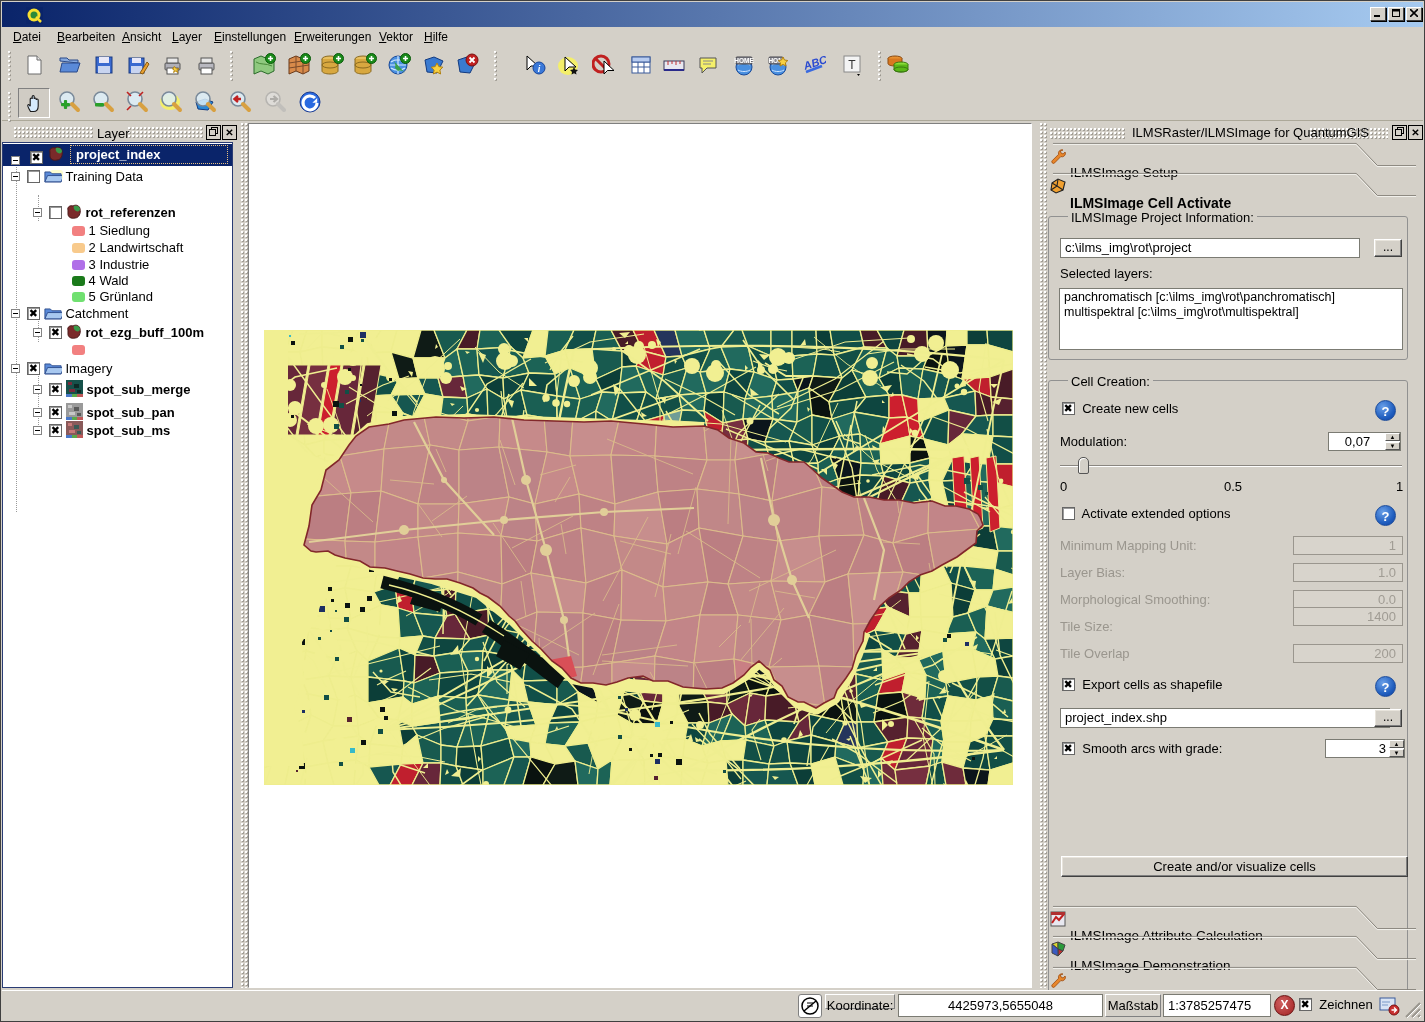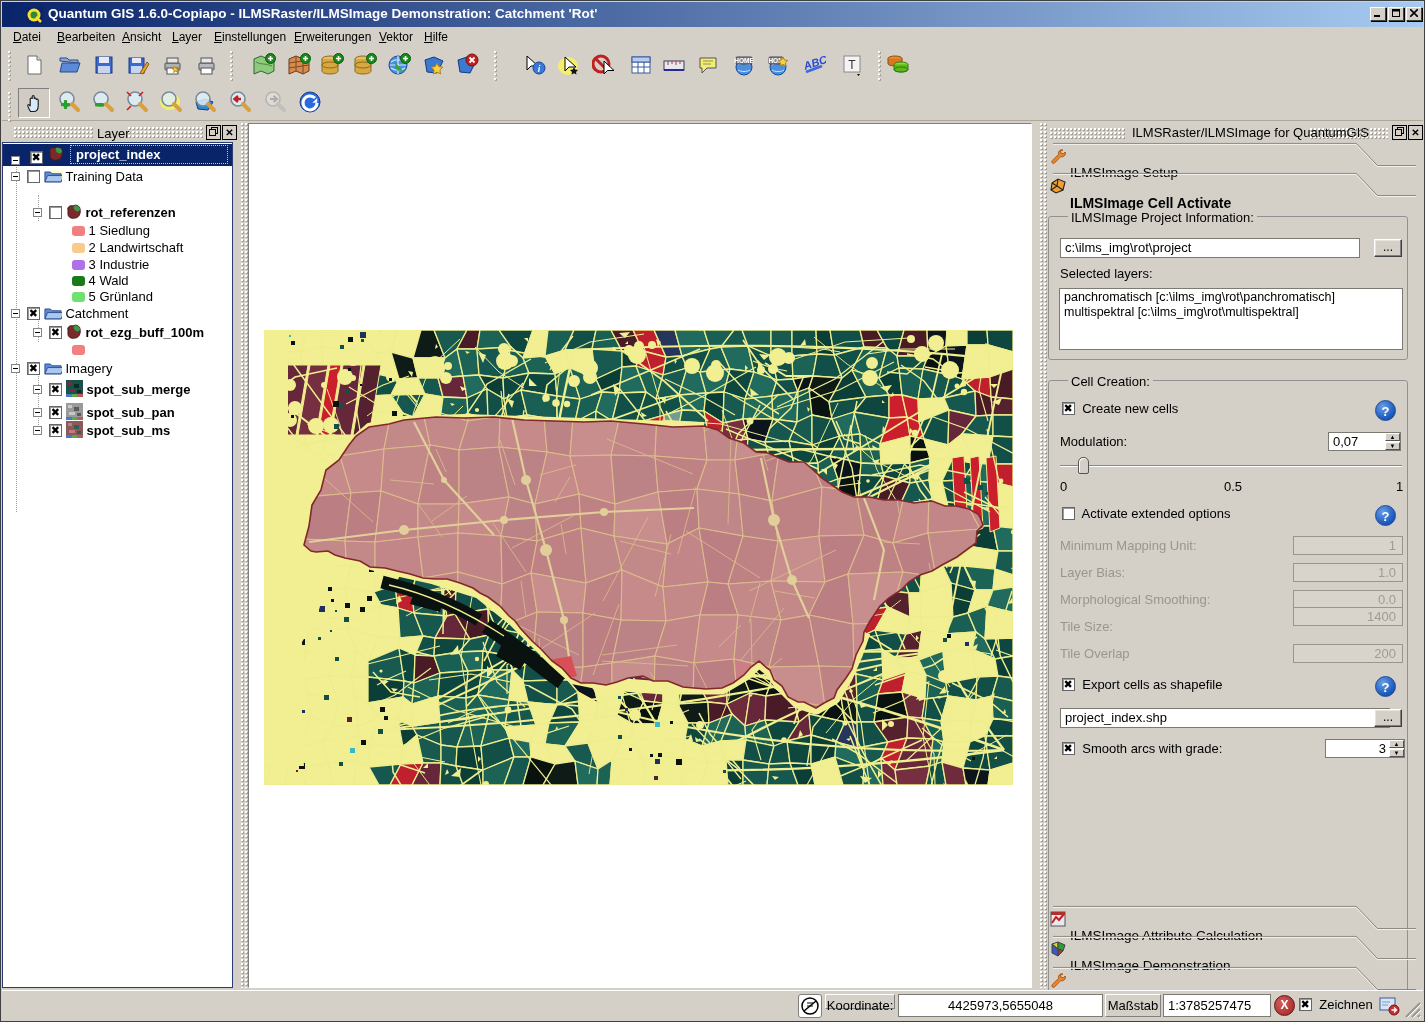--- a/index.html
+++ b/index.html
@@ -39,21 +39,20 @@
 </style></head>
 <body>
 <div class="abs" style="left:0;top:0;width:1425px;height:1022px;border:2px solid #d4d0c8;outline:1px solid #404040;outline-offset:-1px;"></div>
 <div class="abs titlebar">
 <svg class="abs" style="left:24px;top:5px" width="17" height="17" viewBox="0 0 17 17">
       <rect width="17" height="17" fill="#0a246a"></rect>
       <circle cx="8" cy="8" r="6.5" fill="#f8e030"></circle>
       <circle cx="8" cy="8" r="3.5" fill="#2a8a3a"></circle>
       <path d="M10 10 L15 15" stroke="#f8e030" stroke-width="2.5"></path>
     </svg>
-<div class="titletext">Quantum GIS 1.6.0-Copiapo - ILMSRaster/ILMSImage Demonstration: Catchment 'Rot'</div>
 <div class="winbtn" style="left:1368px;"><svg width="8" height="8" viewBox="0 0 8 8">
         <rect y="6" width="6" height="2" fill="#000"></rect>
       </svg></div>
 <div class="winbtn" style="left:1386px;"><svg width="8" height="8" viewBox="0 0 8 8">
         <rect x="0.5" y="0.5" width="7" height="7" fill="none" stroke="#000"></rect>
         <rect x="0.5" y="0.5" width="7" height="2" fill="#000"></rect>
       </svg></div>
 <div class="winbtn" style="left:1404px;"><svg width="8" height="8" viewBox="0 0 8 8">
         <path d="M0 0 L8 8 M8 0 L0 8" stroke="#000" stroke-width="1.6"></path>
       </svg></div>
@@ -2035,21 +2034,21 @@
     <div class="glabel" style="left:22px;top:87px">ILMSImage Project Information:</div>
     <div class="inp2" style="left:14px;top:115px;width:300px;height:20px">c:\ilms_img\rot\project</div>
     <div class="btn" style="left:328px;top:116px;width:28px;height:18px;line-height:14px;">...</div>
     <div class="lbl" style="left:14px;top:143px">Selected layers:</div>
     <div class="inp2" style="left:13px;top:165px;width:344px;height:62px;font-size:12.5px;line-height:15px;">panchromatisch [c:\ilms_img\rot\panchromatisch]<br>multispektral [c:\ilms_img\rot\multispektral]</div>
     <div class="gbox" style="left:2px;top:257px;width:360px;height:633px"></div>
     <div class="glabel" style="left:22px;top:251px">Cell Creation:</div>
     <div class="lbl" style="left:16px;top:278px"><span class="cb x"></span>&nbsp; Create new cells</div>
     <div class="qbtn" style="left:329px;top:277px">?</div>
     <div class="lbl" style="left:14px;top:311px">Modulation:</div>
-    <div class="inp2" style="left:282px;top:309px;width:73px;height:19px;text-align:left;padding-right:18px;">0,07</div>
+    <div class="inp2" style="left:282px;top:309px;width:73px;height:19px;text-align:center;padding-right:18px;">0,07</div>
     <div class="abs" style="left:339px;top:310px;width:15px;height:8px;background:#d4d0c8;border:1px solid;border-color:#fff #555 #555 #fff;font-size:6px;text-align:center;line-height:7px;">▲</div>
     <div class="abs" style="left:339px;top:319px;width:15px;height:8px;background:#d4d0c8;border:1px solid;border-color:#fff #555 #555 #fff;font-size:6px;text-align:center;line-height:7px;">▼</div>
     <div class="abs" style="left:14px;top:342px;width:342px;height:2px;background:#8a8680;border-bottom:1px solid #fff;"></div>
     <div class="abs" style="left:32px;top:334px;width:11px;height:17px;background:#d4d0c8;border:1px solid #555;border-radius:5px 5px 2px 2px;box-shadow:inset 1px 1px 0 #fff;"></div>
     <div class="lbl" style="left:14px;top:356px">0</div>
     <div class="lbl" style="left:178px;top:356px">0.5</div>
     <div class="lbl" style="left:350px;top:356px">1</div>
     <div class="lbl" style="left:16px;top:383px"><span class="cb"></span>&nbsp; Activate extended options</div>
     <div class="qbtn" style="left:329px;top:382px">?</div>
     <div class="lbl gray" style="left:14px;top:415px">Minimum Mapping Unit:</div>
@@ -2063,20 +2062,21 @@
     <div class="lbl gray" style="left:14px;top:523px">Tile Overlap</div>
     <div class="inpg" style="left:247px;top:521px;width:110px;height:19px">200</div>
     <div class="lbl" style="left:16px;top:554px"><span class="cb x"></span>&nbsp; Export cells as shapefile</div>
     <div class="qbtn" style="left:329px;top:553px">?</div>
     <div class="inp2" style="left:14px;top:585px;width:330px;height:20px">project_index.shp</div>
     <div class="btn" style="left:328px;top:586px;width:28px;height:18px;line-height:14px;">...</div>
     <div class="lbl" style="left:16px;top:618px"><span class="cb x"></span>&nbsp; Smooth arcs with grade:</div>
     <div class="inp2" style="left:279px;top:616px;width:80px;height:19px;text-align:right;padding-right:18px;">3</div>
     <div class="abs" style="left:343px;top:617px;width:15px;height:8px;background:#d4d0c8;border:1px solid;border-color:#fff #555 #555 #fff;font-size:6px;text-align:center;line-height:7px;">▲</div>
     <div class="abs" style="left:343px;top:626px;width:15px;height:8px;background:#d4d0c8;border:1px solid;border-color:#fff #555 #555 #fff;font-size:6px;text-align:center;line-height:7px;">▼</div>
+    <div class="btn" style="left:15px;top:733px;width:347px;height:21px;line-height:19px;font-size:13px;">Create and/or visualize cells</div>
     <svg class="hdr" style="top:782px" width="377" height="27" viewBox="0 0 377 27">
       <path d="M0 1.5 H315 L337 24.5 H377" stroke="#848078" fill="none"></path>
       <path d="M0 2.5 H314.6 L336.6 25.5 H377" stroke="#f4f2ee" fill="none"></path>
     </svg>
     <div class="abs" style="left:4px;top:788px;width:17px;height:17px"><svg width="16" height="16" viewBox="0 0 16 16">
         <rect x="1" y="1" width="14" height="14" fill="#e8e8f0" stroke="#555"></rect>
         <path d="M2 12 L6 6 L9 9 L14 3" stroke="#c02020" stroke-width="2" fill="none"></path>
         <path d="M1 1h14v3h-14z" fill="#b03030"></path>
       </svg></div>
     <div class="hdrtxt" style="top:789px;font-weight:normal;font-size:13.5px">ILMSImage Attribute Calculation</div>

